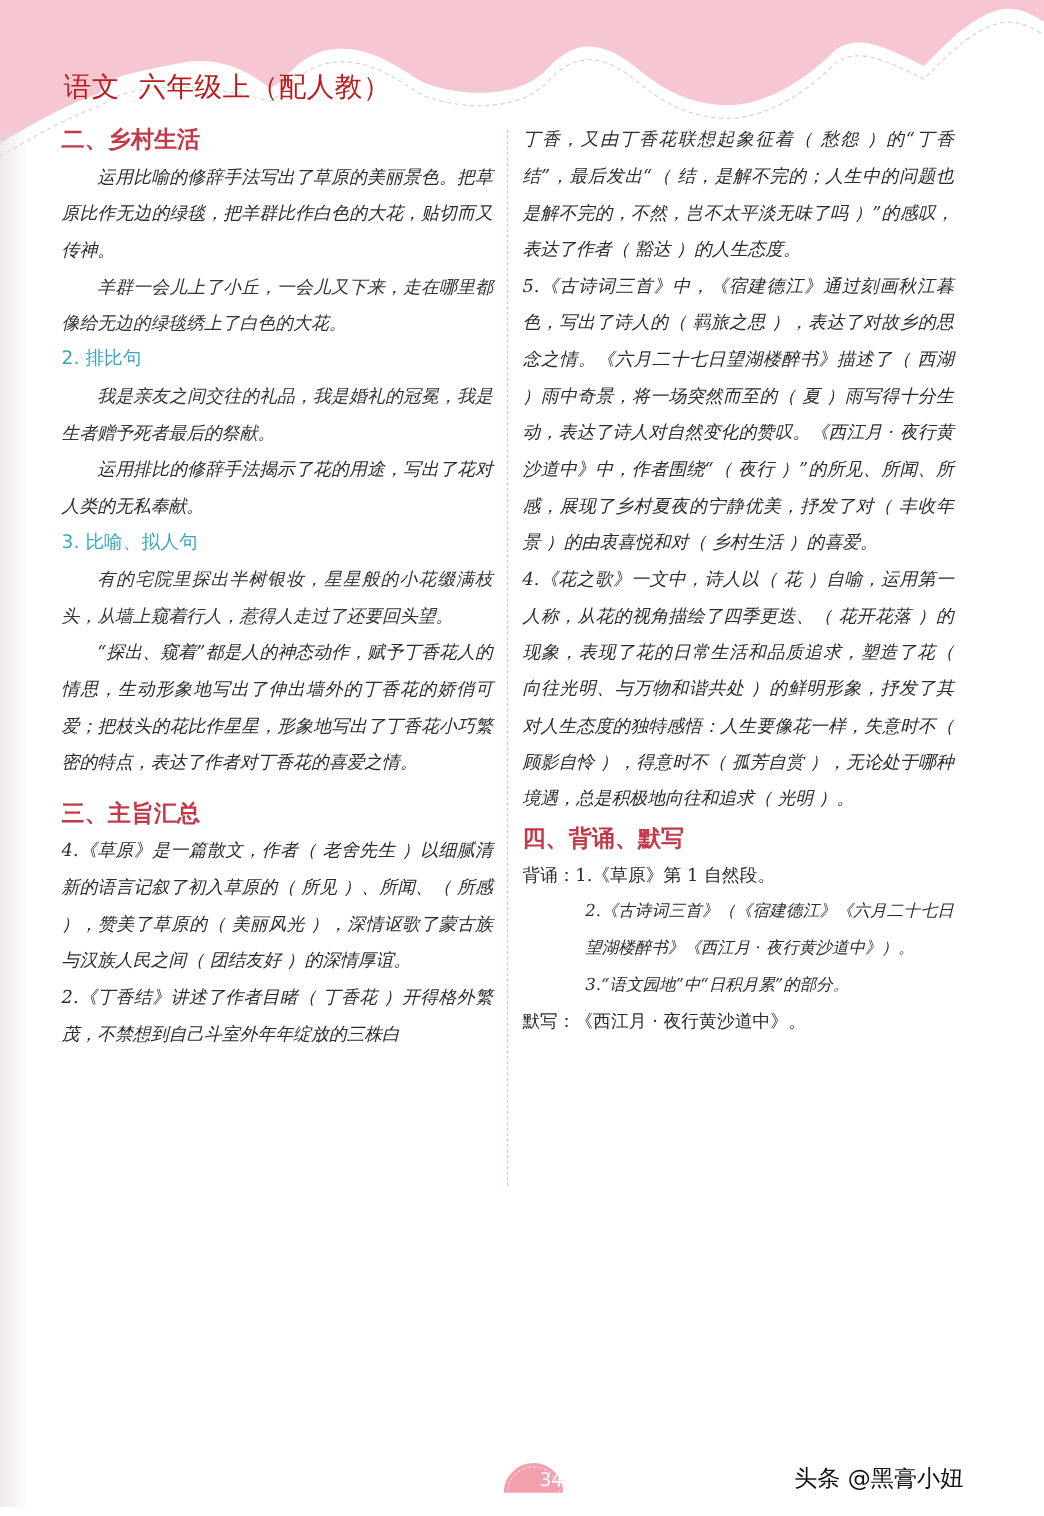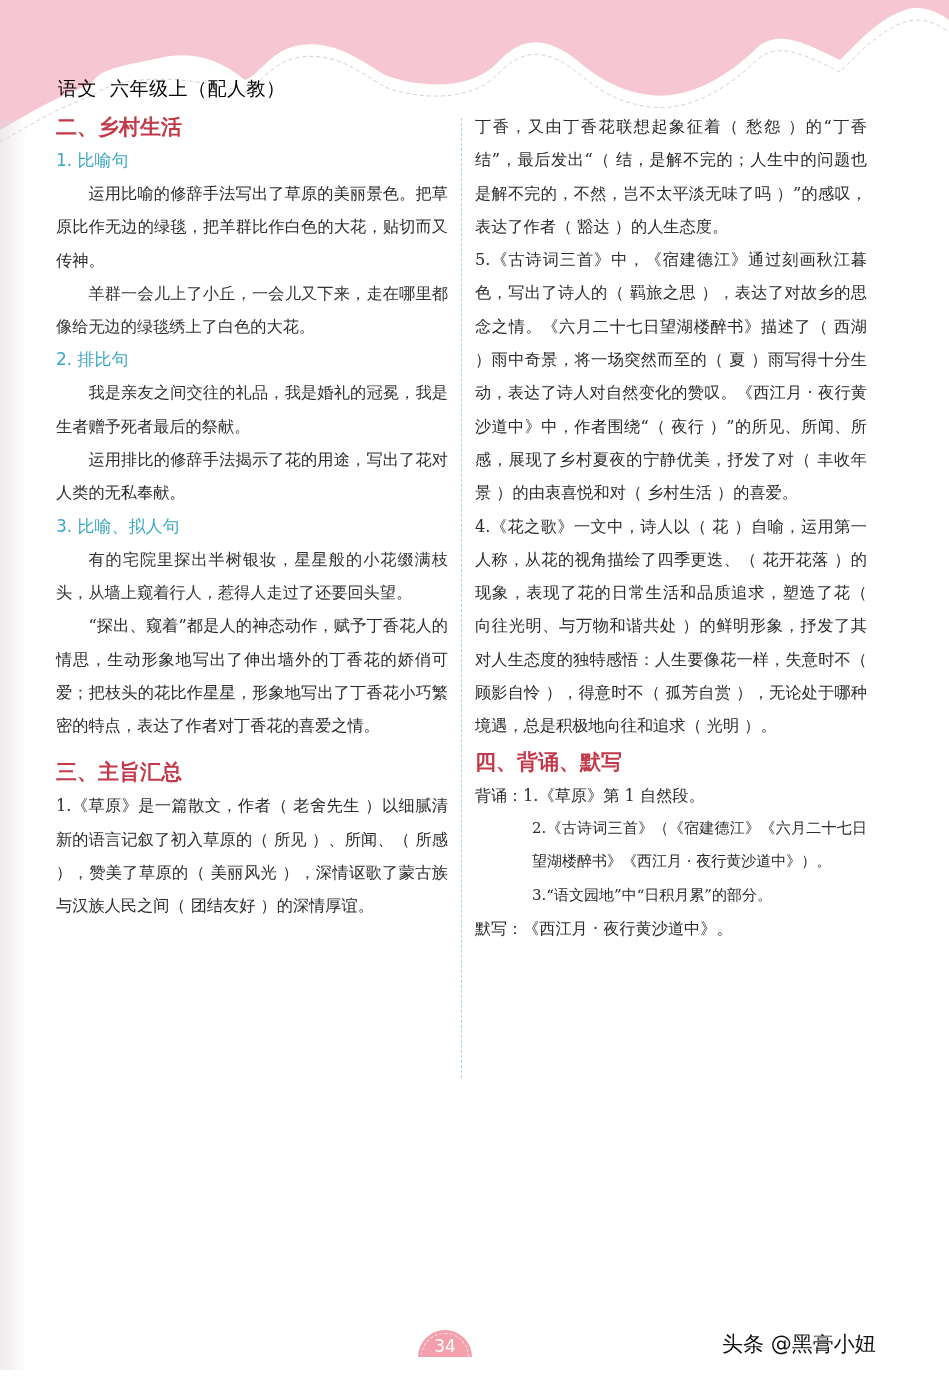--- a/index.html
+++ b/index.html
@@ -8,53 +8,54 @@
     background: #ffffff;
     font-family: "DejaVu Serif", "Liberation Serif", serif;
     color: #2b2b2b;
   }
   .banner { position: absolute; left: 0; top: 0; width: 949px; height: 170px; }
   .leftshade {
     position: absolute; left: 0; top: 120px; width: 26px; height: 1250px;
     background: linear-gradient(to right, rgba(225,215,218,0.55), rgba(255,255,255,0));
   }
   .header-title {
-    position: absolute; left: 58px; top: 76px;
+    position: absolute; left: 58px; top: 62px;
     font-family: "DejaVu Sans", "Liberation Sans", sans-serif;
-    font-size: 19px; color: #000000; letter-spacing: 0.5px; white-space: pre;
+    font-size: 25px; color: #b91c1c; letter-spacing: 0.5px; white-space: pre;
   }
   .col { position: absolute; top: 110px; width: 392px; }
   .col.left { left: 56px; }
   .col.right { left: 475px; }
   .divider {
     position: absolute; left: 461px; top: 118px; height: 960px; width: 0;
     border-left: 1.5px dashed #a9d4dd;
   }
   .h2 {
     font-family: "DejaVu Sans", "Liberation Sans", sans-serif;
     font-size: 21px; color: #c23a4a; line-height: 34px; margin: 0; font-weight: bold;
   }
   .h3 {
     font-family: "DejaVu Sans", "Liberation Sans", sans-serif;
     font-size: 17px; color: #3aa7c2; line-height: 33px; margin: 0;
   }
   p {
     margin: 0; font-size: 16.2px; line-height: 33.3px; text-align: justify;
     text-align-last: left;
+    font-style: italic;
   }
   p.indent { text-indent: 2em; }
   p.quote { color: #333; }
   .recite-row { display: flex; font-size: 16.2px; line-height: 33.3px; }
   .recite-label { font-family: "DejaVu Sans", "Liberation Sans", sans-serif; font-size: 16px; white-space: pre; }
   .recite-item { padding-left: 57px; font-size: 15px; line-height: 33.3px; }
   .page-num {
-    position: absolute; left: 418px; top: 1330px; width: 54px; height: 27px;
+    position: absolute; left: 458px; top: 1330px; width: 54px; height: 27px;
     background: #f4a0ac; border-radius: 27px 27px 0 0;
     color: #fff; font-family: "DejaVu Sans", "Liberation Sans", sans-serif;
-    font-size: 17px; text-align: center; line-height: 32px;
+    font-size: 17px; text-align: right; line-height: 32px;
   }
   .page-num::before {
     content: ""; position: absolute; left: 3px; top: 3px; right: 3px; bottom: -3px;
     border: 1px dashed rgba(255,255,255,0.7); border-radius: 24px 24px 0 0; border-bottom: none;
   }
   .watermark {
     position: absolute; left: 722px; top: 1330px;
     font-family: "DejaVu Sans", "Liberation Sans", sans-serif;
     font-size: 21px; color: #111;
     text-shadow: 0 0 2px #fff, 0 0 2px #fff;
@@ -81,34 +82,34 @@
 </svg>
 <div class="leftshade"></div>
 
 <div class="header-title">语文  六年级上（配人教）</div>
 
 <div class="divider"></div>
 
 <div class="col left">
   <div class="h2">二、乡村生活</div>
 
-  <div class="h3">1. 比喻句</div>
   <p class="indent">运用比喻的修辞手法写出了草原的美丽景色。把草原比作无边的绿毯，把羊群比作白色的大花，贴切而又传神。</p>
   <p class="indent quote">羊群一会儿上了小丘，一会儿又下来，走在哪里都像给无边的绿毯绣上了白色的大花。</p>
 
   <div class="h3">2. 排比句</div>
   <p class="indent quote">我是亲友之间交往的礼品，我是婚礼的冠冕，我是生者赠予死者最后的祭献。</p>
   <p class="indent">运用排比的修辞手法揭示了花的用途，写出了花对人类的无私奉献。</p>
 
   <div class="h3">3. 比喻、拟人句</div>
   <p class="indent quote">有的宅院里探出半树银妆，星星般的小花缀满枝头，从墙上窥着行人，惹得人走过了还要回头望。</p>
   <p class="indent">“探出、窥着”都是人的神态动作，赋予丁香花人的情思，生动形象地写出了伸出墙外的丁香花的娇俏可爱；把枝头的花比作星星，形象地写出了丁香花小巧繁密的特点，表达了作者对丁香花的喜爱之情。</p>
 
   <div class="h2" style="margin-top:13px">三、主旨汇总</div>
-  <p>1.《草原》是一篇散文，作者（ 老舍先生 ）以细腻清新的语言记叙了初入草原的（ 所见 ）、所闻、（ 所感 ），赞美了草原的（ 美丽风光 ），深情讴歌了蒙古族与汉族人民之间（ 团结友好 ）的深情厚谊。</p>
+  <p>4.《草原》是一篇散文，作者（ 老舍先生 ）以细腻清新的语言记叙了初入草原的（ 所见 ）、所闻、（ 所感 ），赞美了草原的（ 美丽风光 ），深情讴歌了蒙古族与汉族人民之间（ 团结友好 ）的深情厚谊。</p>
+  <p>2.《丁香结》讲述了作者目睹（ 丁香花 ）开得格外繁茂，不禁想到自己斗室外年年绽放的三株白</p>
 </div>
 
 <div class="col right">
   <p>丁香，又由丁香花联想起象征着（ 愁怨 ）的“丁香结”，最后发出“（ 结，是解不完的；人生中的问题也是解不完的，不然，岂不太平淡无味了吗 ）”的感叹，表达了作者（ 豁达 ）的人生态度。</p>
   <p>5.《古诗词三首》中，《宿建德江》通过刻画秋江暮色，写出了诗人的（ 羁旅之思 ），表达了对故乡的思念之情。《六月二十七日望湖楼醉书》描述了（ 西湖 ）雨中奇景，将一场突然而至的（ 夏 ）雨写得十分生动，表达了诗人对自然变化的赞叹。《西江月 · 夜行黄沙道中》中，作者围绕“（ 夜行 ）”的所见、所闻、所感，展现了乡村夏夜的宁静优美，抒发了对（ 丰收年景 ）的由衷喜悦和对（ 乡村生活 ）的喜爱。</p>
   <p>4.《花之歌》一文中，诗人以（ 花 ）自喻，运用第一人称，从花的视角描绘了四季更迭、（ 花开花落 ）的现象，表现了花的日常生活和品质追求，塑造了花（ 向往光明、与万物和谐共处 ）的鲜明形象，抒发了其对人生态度的独特感悟：人生要像花一样，失意时不（ 顾影自怜 ），得意时不（ 孤芳自赏 ），无论处于哪种境遇，总是积极地向往和追求（ 光明 ）。</p>
 
   <div class="h2" style="margin-top:2px">四、背诵、默写</div>
   <div class="recite-row">
     <span class="recite-label">背诵：</span>

